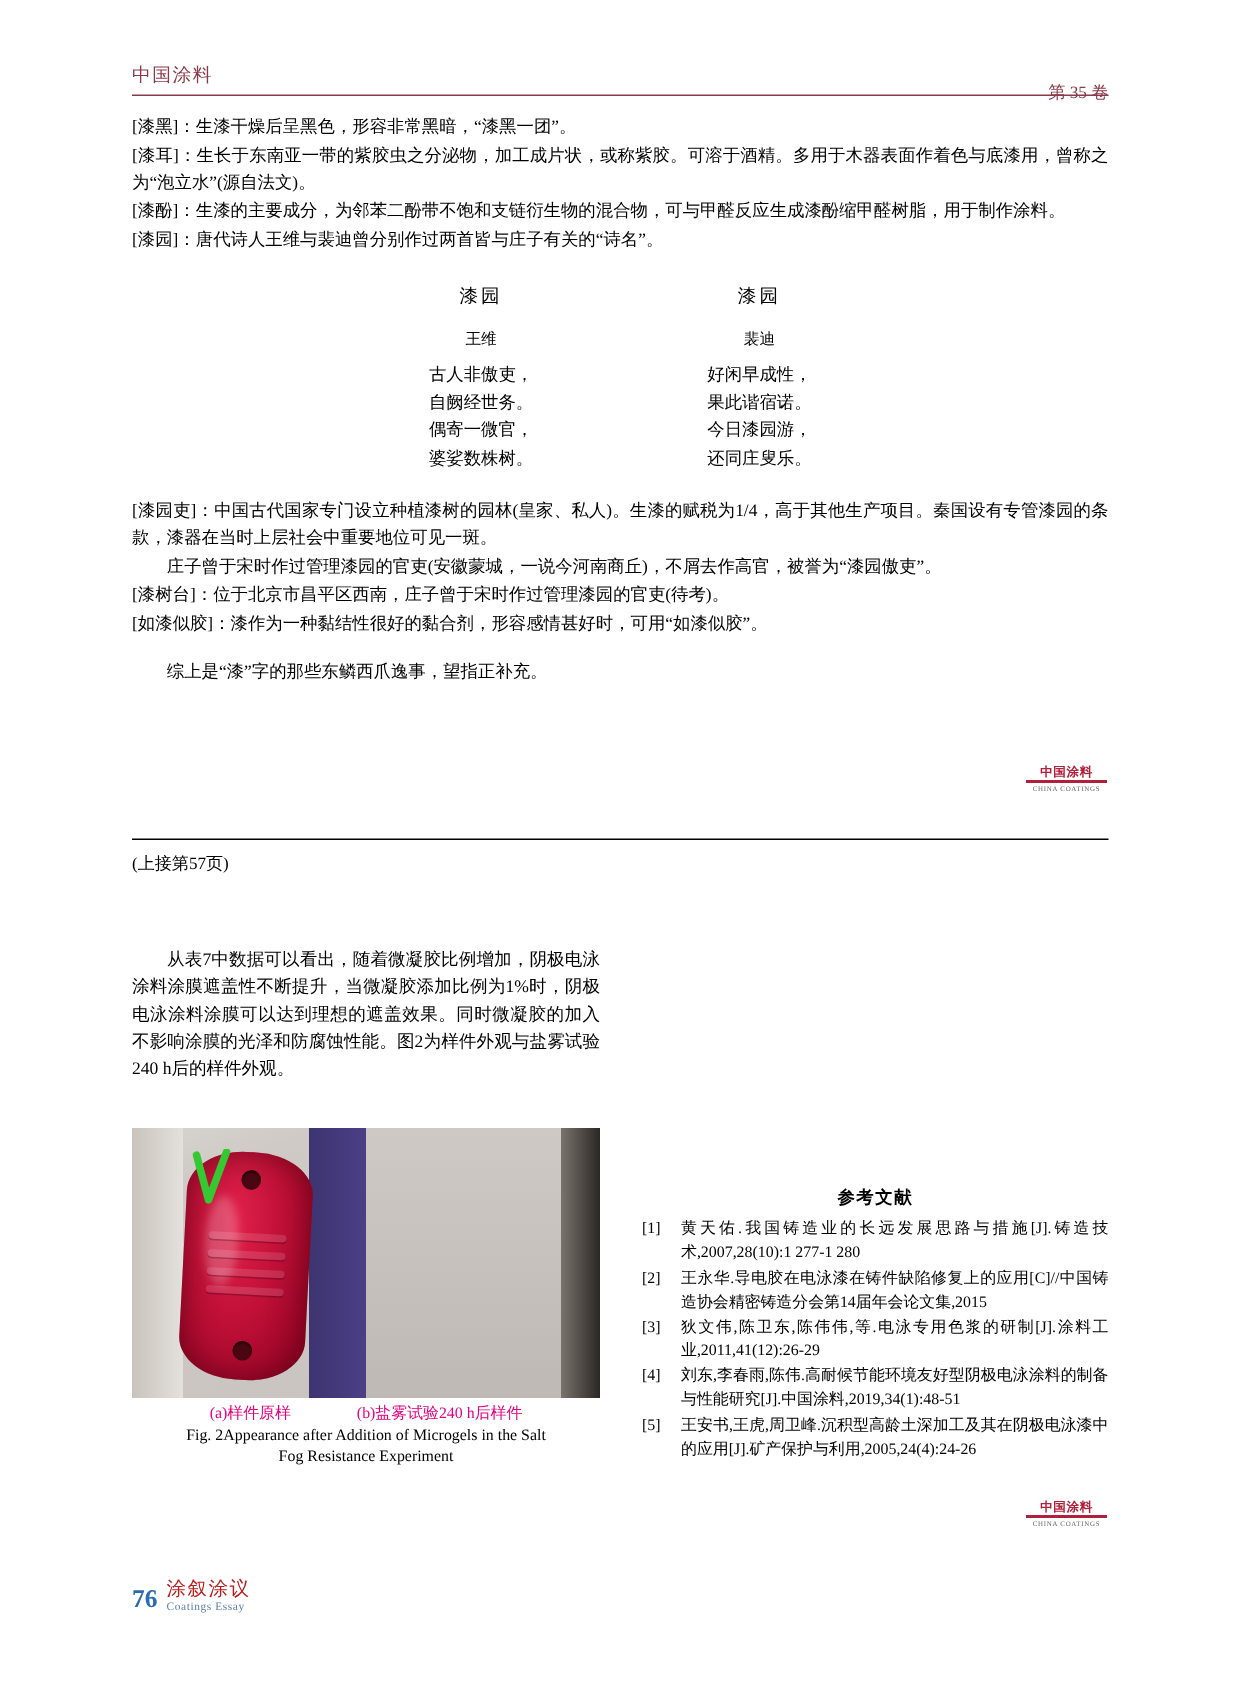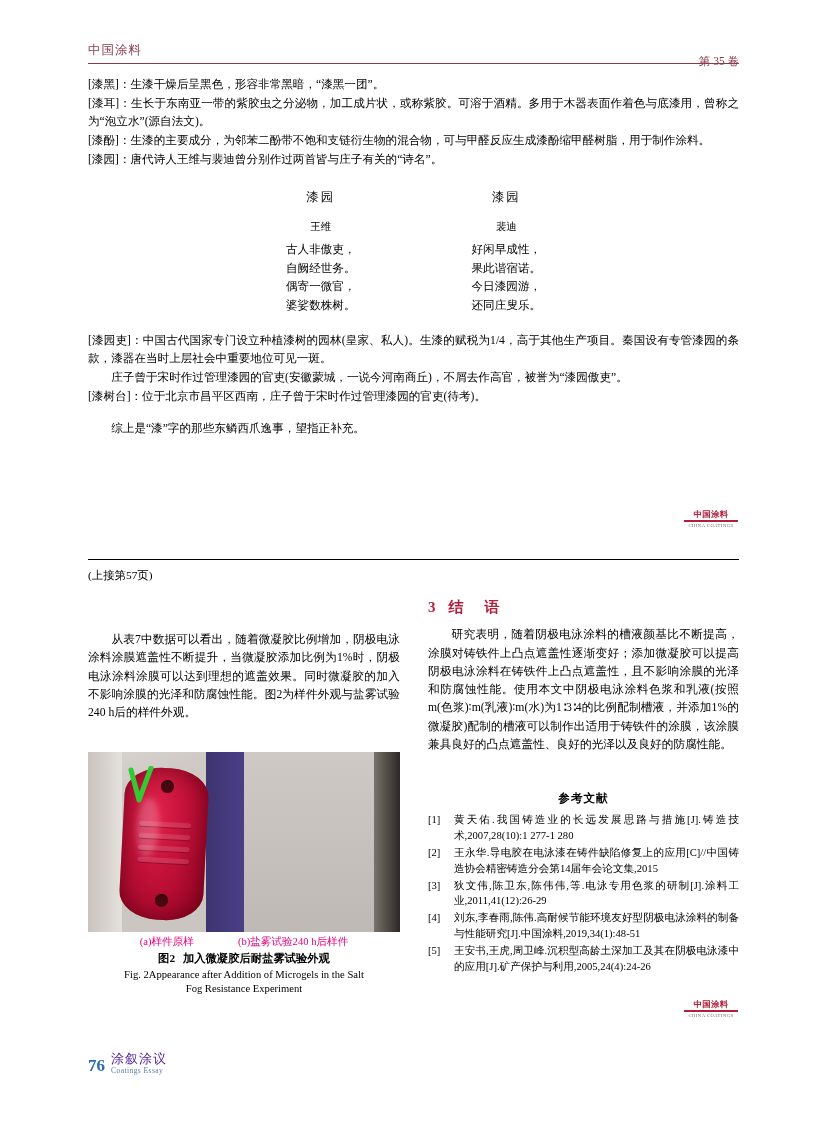--- a/index.html
+++ b/index.html
@@ -315,21 +315,21 @@
     align-items: flex-end;
   }
   .footer-num {
     font-size: 17px;
     color: #2b6cb0;
     font-weight: bold;
     margin-right: 6px;
   }
   .footer-cn {
     font-size: 13px;
-    color: #4c1d95;
+    color: #b91c1c;
     letter-spacing: 1px;
   }
   .footer-en {
     font-size: 7.6px;
     color: #5a7fa8;
     letter-spacing: 0.4px;
   }
   .footer-text-wrap { line-height: 1.15; }
 </style>
 </head>
@@ -364,20 +364,21 @@
         <div class="poem-line">好闲早成性，</div>
         <div class="poem-line">果此谐宿诺。</div>
         <div class="poem-line">今日漆园游，</div>
         <div class="poem-line">还同庄叟乐。</div>
       </div>
     </div>
 
     <p class="para">[漆园吏]：中国古代国家专门设立种植漆树的园林(皇家、私人)。生漆的赋税为1/4，高于其他生产项目。秦国设有专管漆园的条款，漆器在当时上层社会中重要地位可见一斑。</p>
     <p class="para para-indent">庄子曾于宋时作过管理漆园的官吏(安徽蒙城，一说今河南商丘)，不屑去作高官，被誉为“漆园傲吏”。</p>
     <p class="para">[漆树台]：位于北京市昌平区西南，庄子曾于宋时作过管理漆园的官吏(待考)。</p>
+    <p class="para">[如漆似胶]：漆作为一种黏结性很好的黏合剂，形容感情甚好时，可用“如漆似胶”。</p>
 
     <p class="para summary-line">综上是“漆”字的那些东鳞西爪逸事，望指正补充。</p>
   </div>
 
   <div class="logo-badge" id="logo-top">
     <div class="logo-cn">中国涂料</div>
     <div class="logo-bar"></div>
     <div class="logo-en">CHINA COATINGS</div>
   </div>
 
@@ -407,35 +408,26 @@
         </svg>
       </div>
       <div class="photo-b">
         <div class="dark-right"></div>
 
       </div>
     </div>
     <div class="fig-caption-1">
       <span class="a">(a)样件原样</span><span>(b)盐雾试验240 h后样件</span>
     </div>
-    <div class="fig-caption-2">
-      <span class="lbl">图2</span><span>加入微凝胶后耐盐雾试验外观</span>
-    </div>
     <div class="fig-caption-3">
       <span class="lbl">Fig. 2</span><span>Appearance after Addition of Microgels in the Salt</span><br>
       <span>Fog Resistance Experiment</span>
     </div>
   </div>
 
-  <div class="col-right">
-    <div class="sec-head">
-      <span class="num">3</span><span>结　语</span>
-    </div>
-    <p class="indent2">研究表明，随着阴极电泳涂料的槽液颜基比不断提高，涂膜对铸铁件上凸点遮盖性逐渐变好；添加微凝胶可以提高阴极电泳涂料在铸铁件上凸点遮盖性，且不影响涂膜的光泽和防腐蚀性能。使用本文中阴极电泳涂料色浆和乳液(按照m(色浆)∶m(乳液)∶m(水)为1∶3∶4的比例配制槽液，并添加1%的微凝胶)配制的槽液可以制作出适用于铸铁件的涂膜，该涂膜兼具良好的凸点遮盖性、良好的光泽以及良好的防腐性能。</p>
-  </div>
 
   <div class="refs">
     <div class="refs-title">参考文献</div>
 
     <div class="ref-item">
       <div class="ref-num">[1]</div>
       <div class="ref-text">黄天佑.我国铸造业的长远发展思路与措施[J].铸造技术,2007,28(10):1 277-1 280</div>
     </div>
     <div class="ref-item">
       <div class="ref-num">[2]</div>

